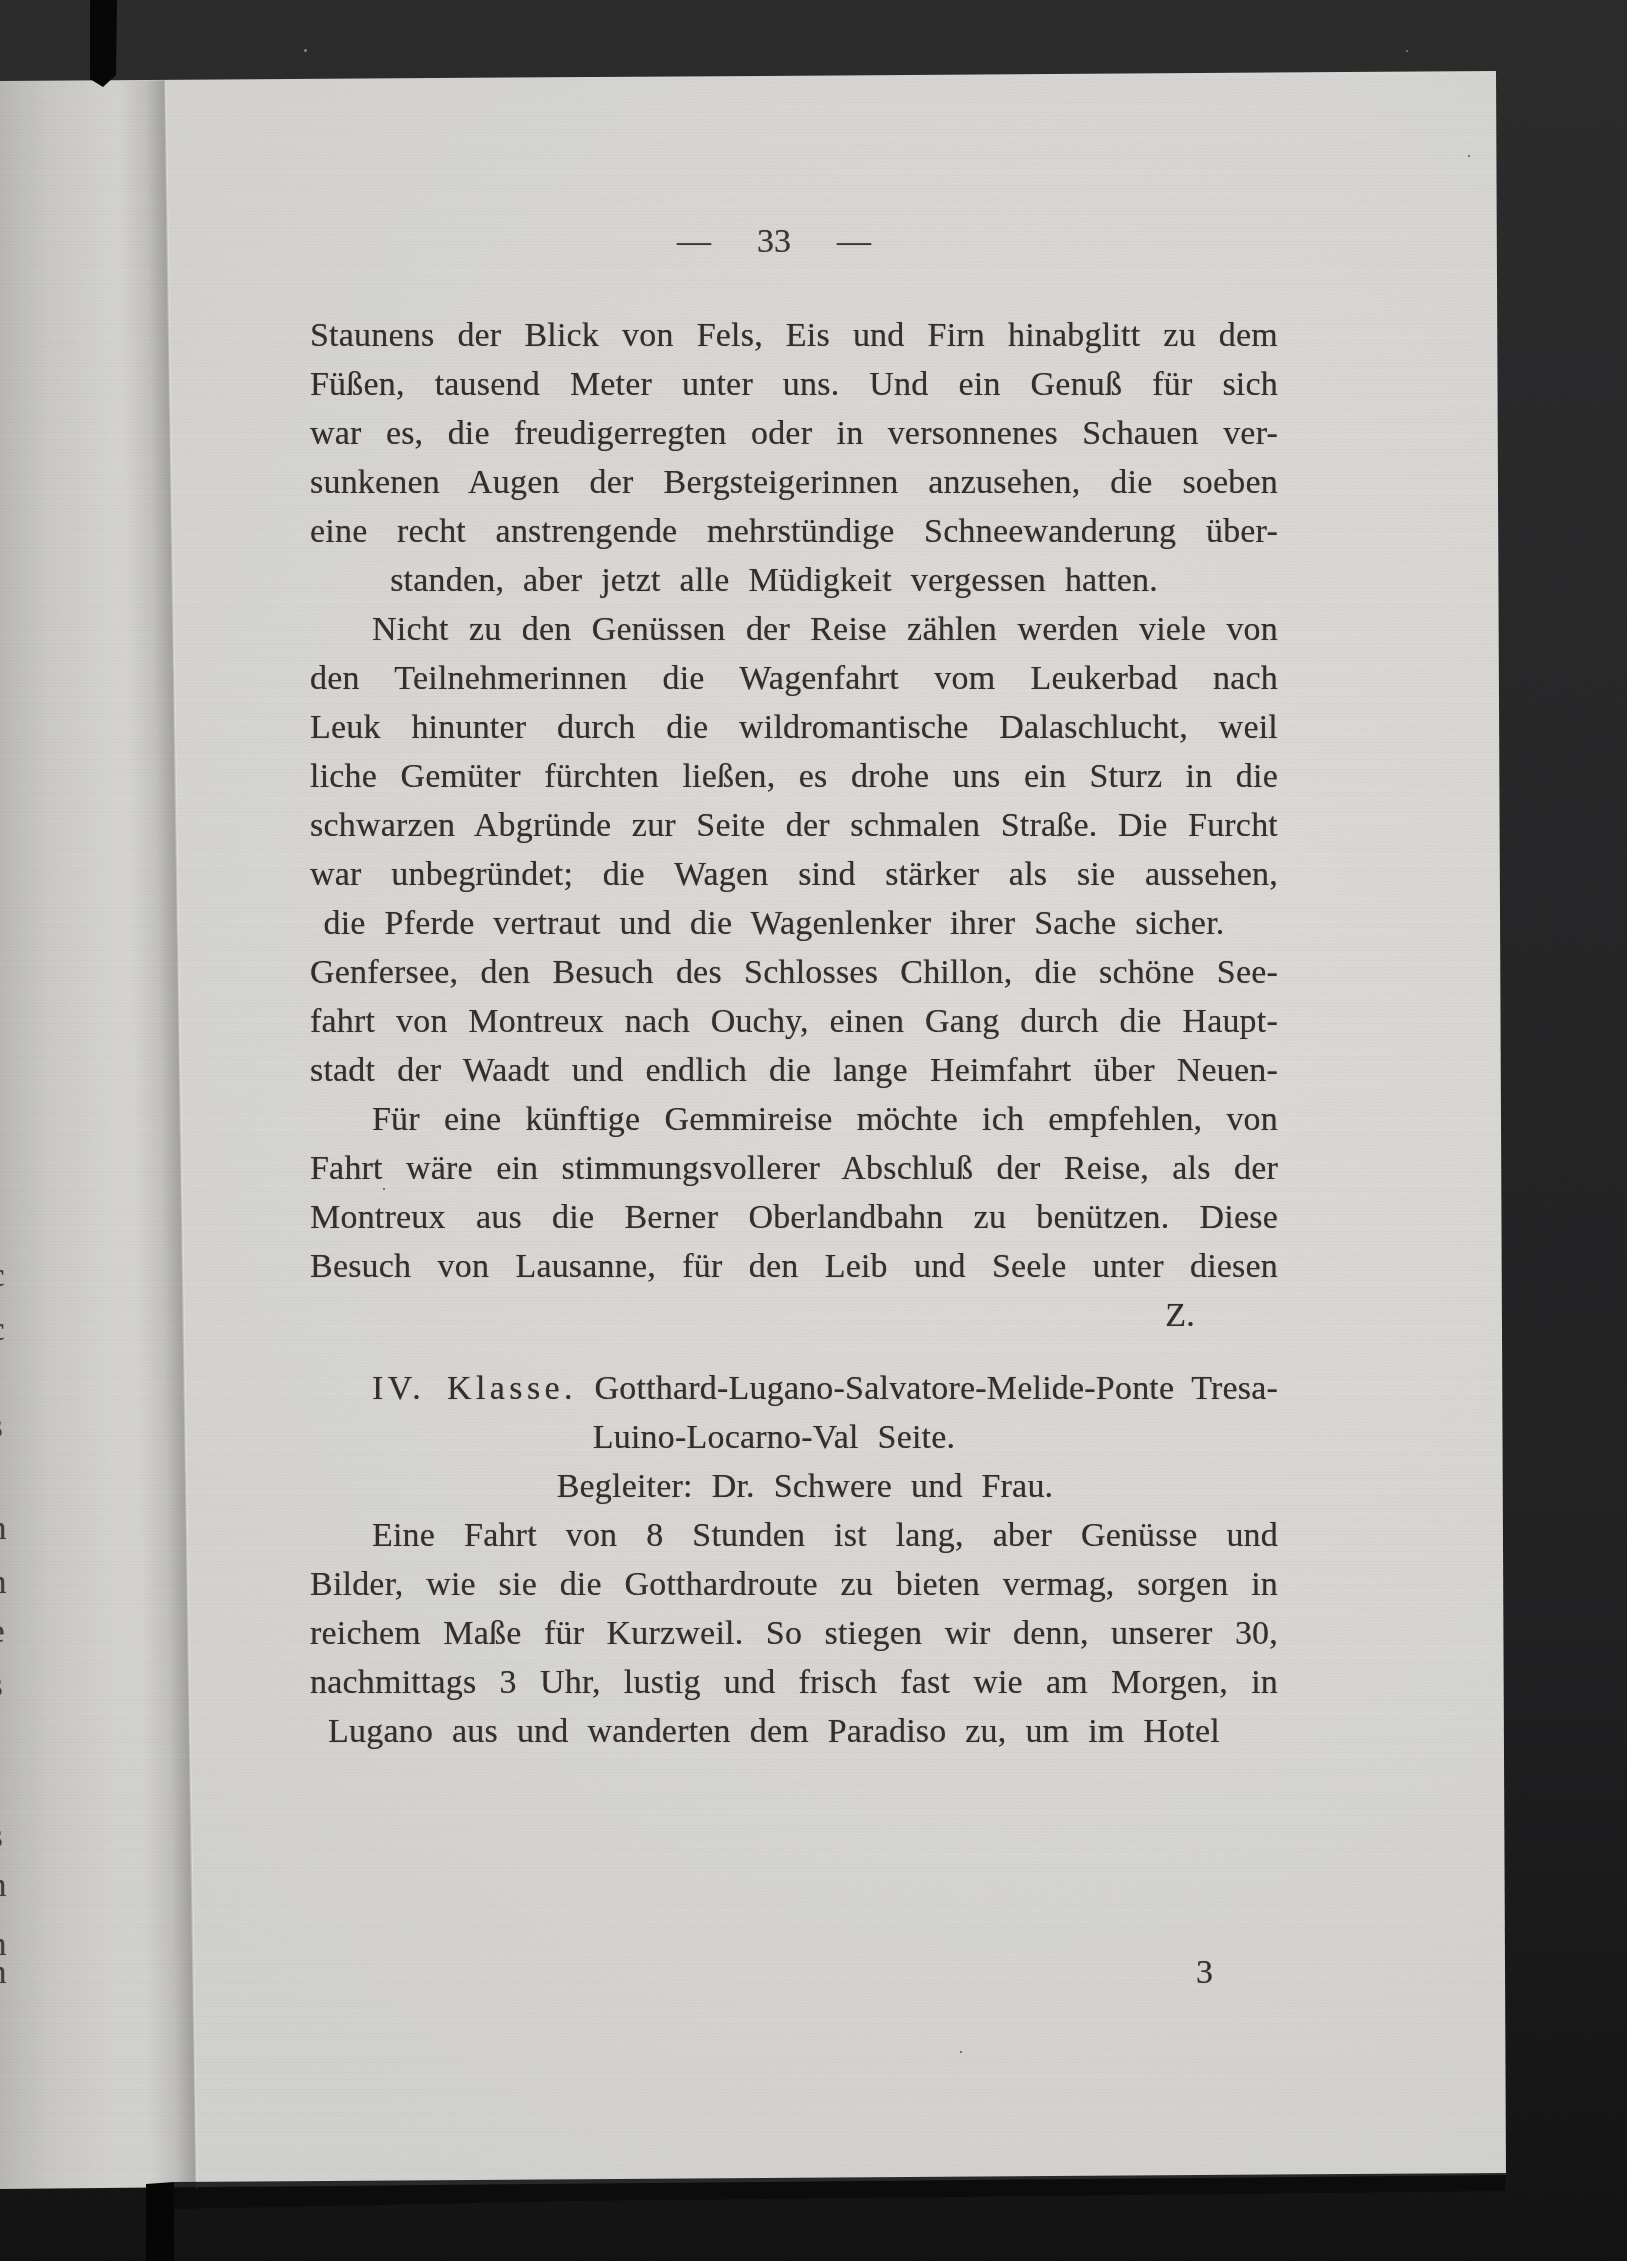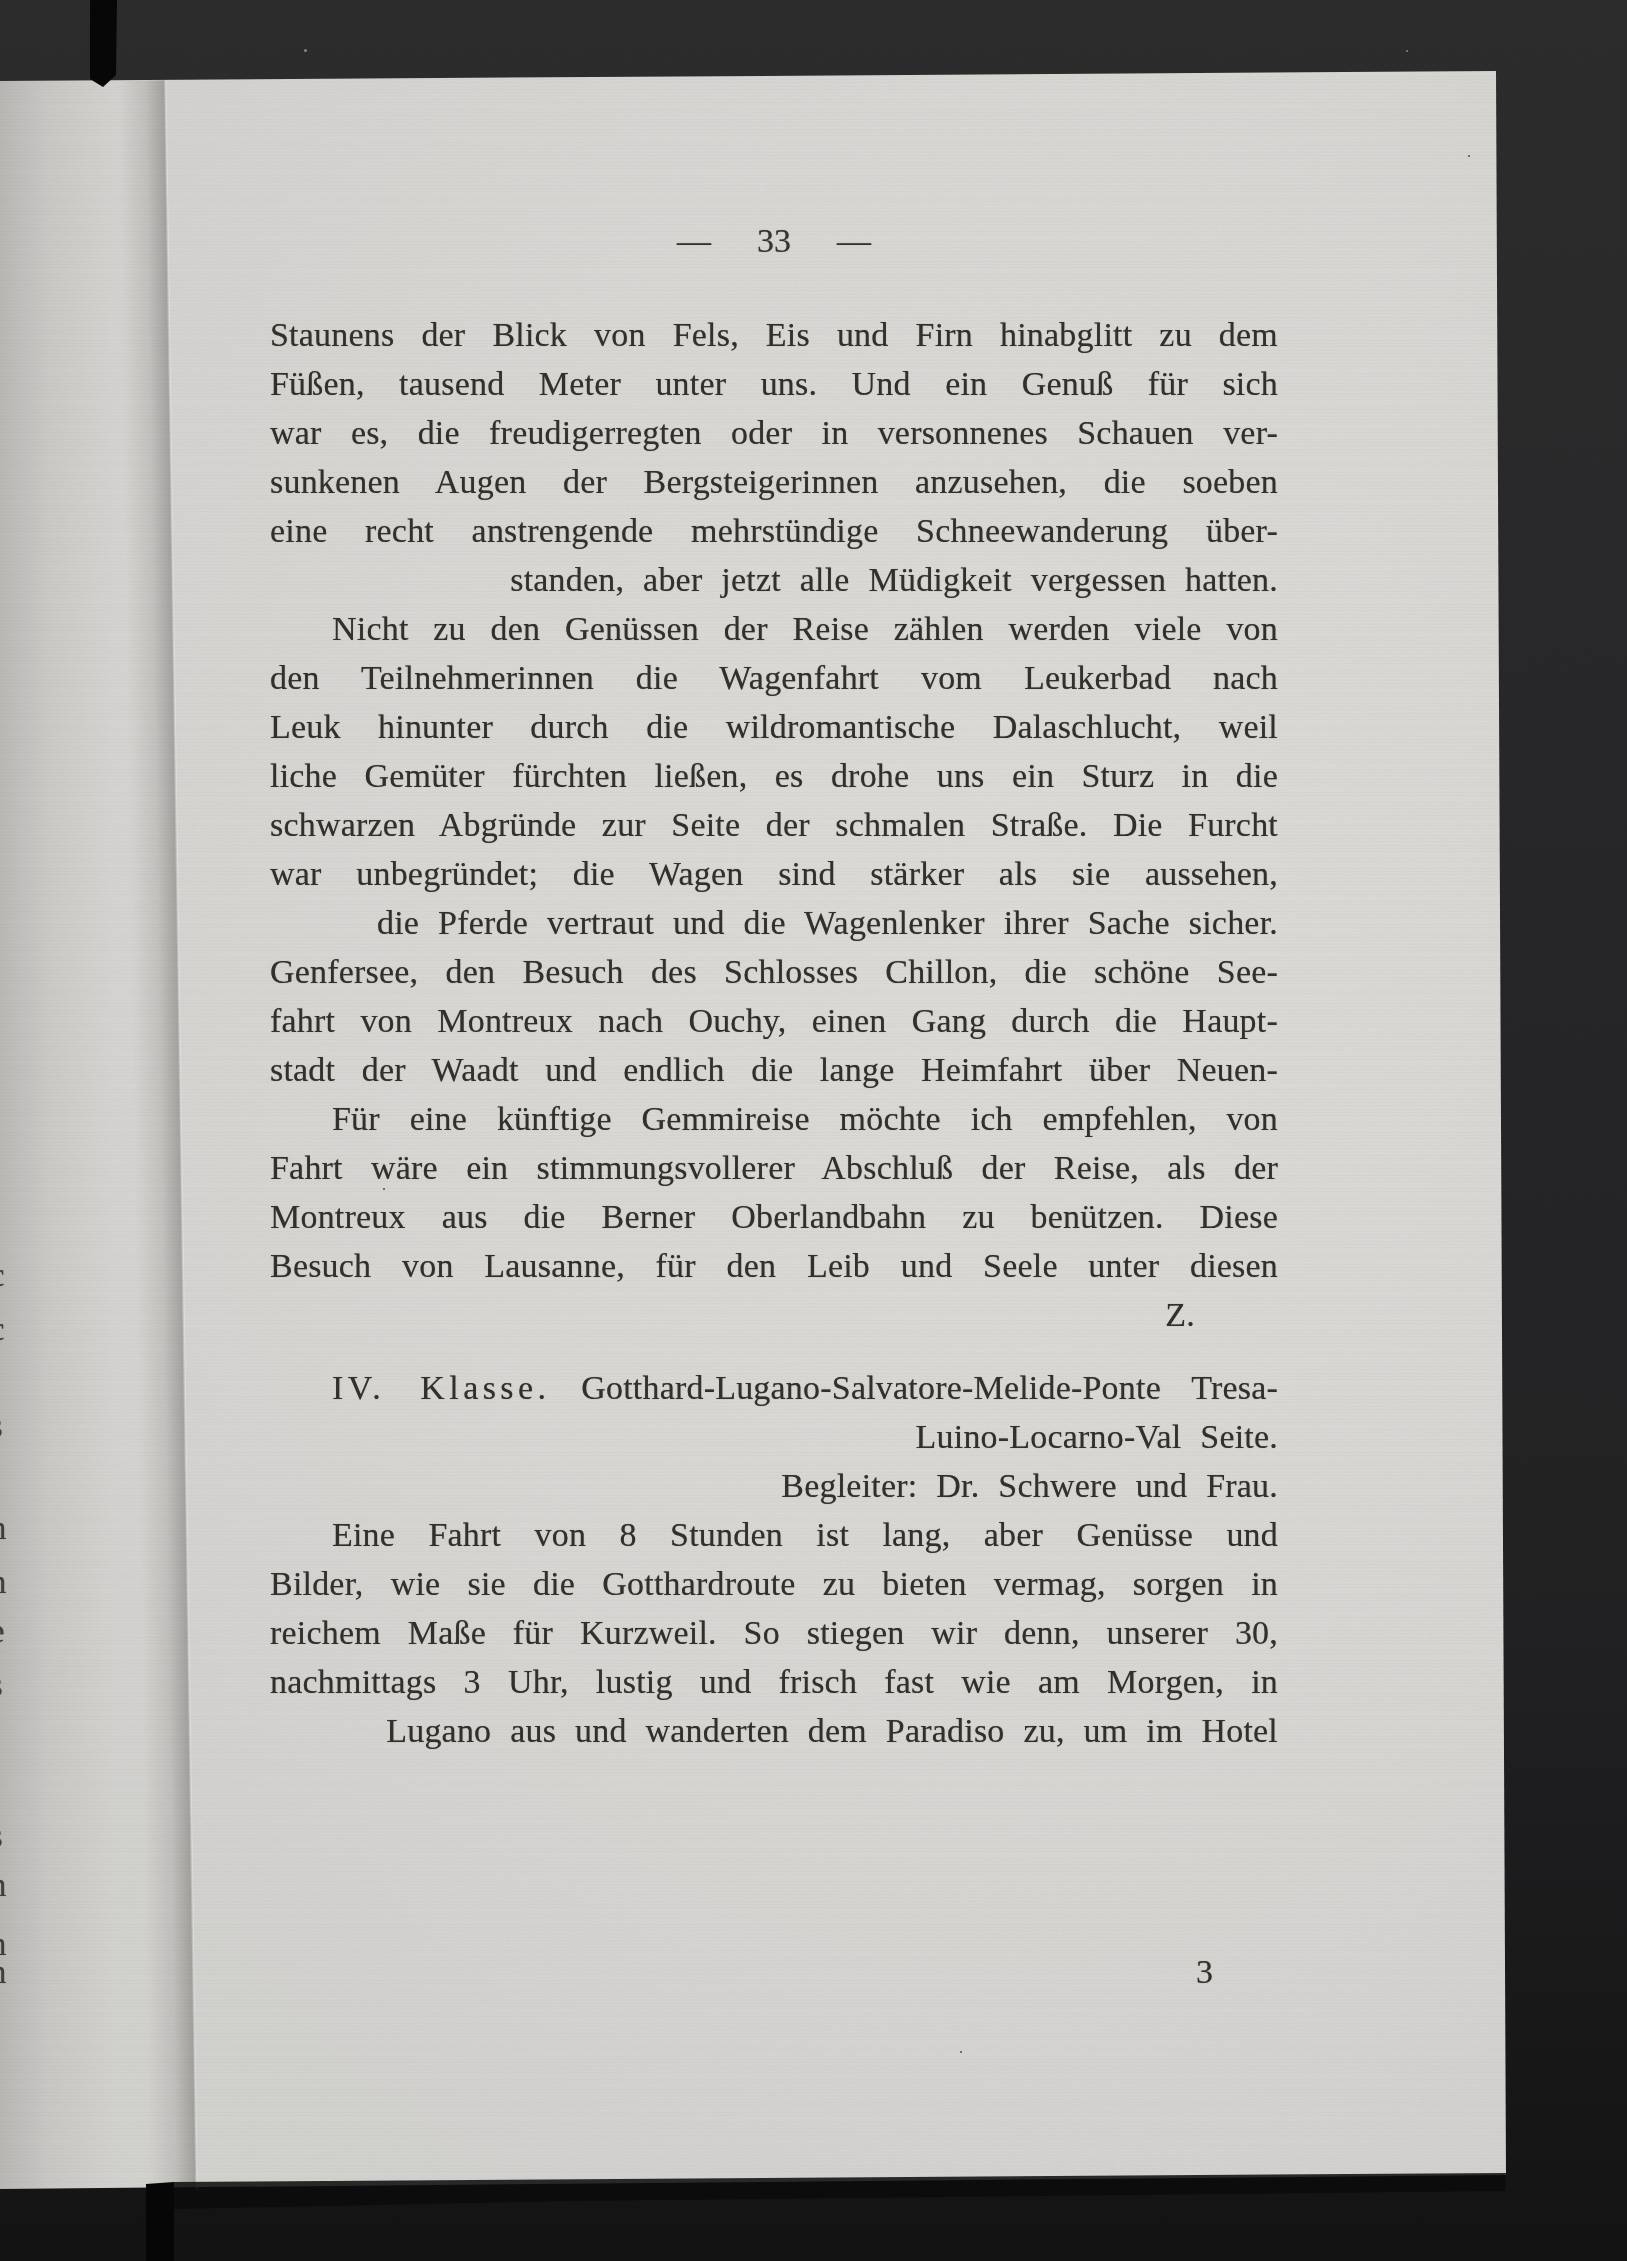--- a/index.html
+++ b/index.html
@@ -32,22 +32,22 @@
   
   #bottom-shadow{position:absolute;inset:0;pointer-events:none;opacity:.85;
     background:#0b0b0c;clip-path:polygon(174px 2182px,1506px 2173px,1505px 2191px,570px 2201px,174px 2209px);}
   
   #textcol{
     position:absolute;left:270px;top:310px;width:1008px;
     font-size:34px;color:#35312c;letter-spacing:0.2px;
     text-shadow:0 0 0.8px rgba(52,46,40,.55);
   }
   .ln{height:49px;line-height:49px;white-space:normal;}
-  .j{text-align:justify;text-align-last:justify;}
-  .l{text-align:right;word-spacing:.30em;}
+  .j{text-align:justify;text-align-last:justify;margin-left:40px;}
+  .l{text-align:center;word-spacing:.30em;}
   .ind{text-indent:62px;}
   .rel{position:relative;}
   .z-sig{position:absolute;right:83px;top:0;}
   .sperr{letter-spacing:.13em;}
   .gap{height:24.4px;}
   #header{
     position:absolute;left:270px;top:216px;width:1008px;height:49px;
     display:flex;justify-content:center;align-items:center;gap:46px;
     font-size:34px;color:#3a362f;line-height:49px;
     text-shadow:0 0 0.8px rgba(52,46,40,.5);

